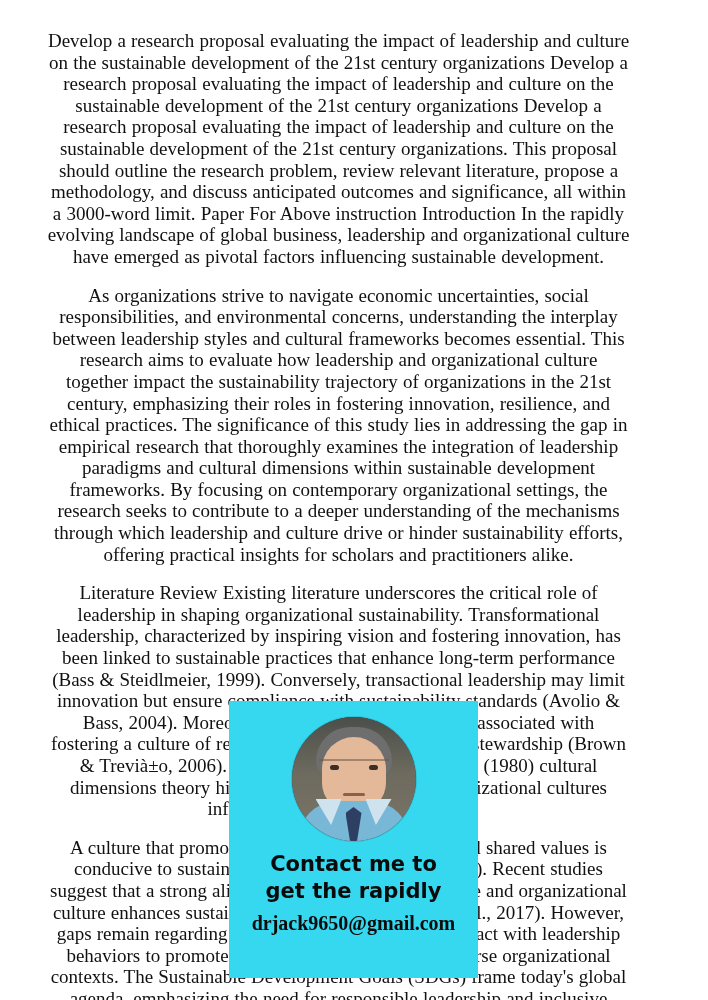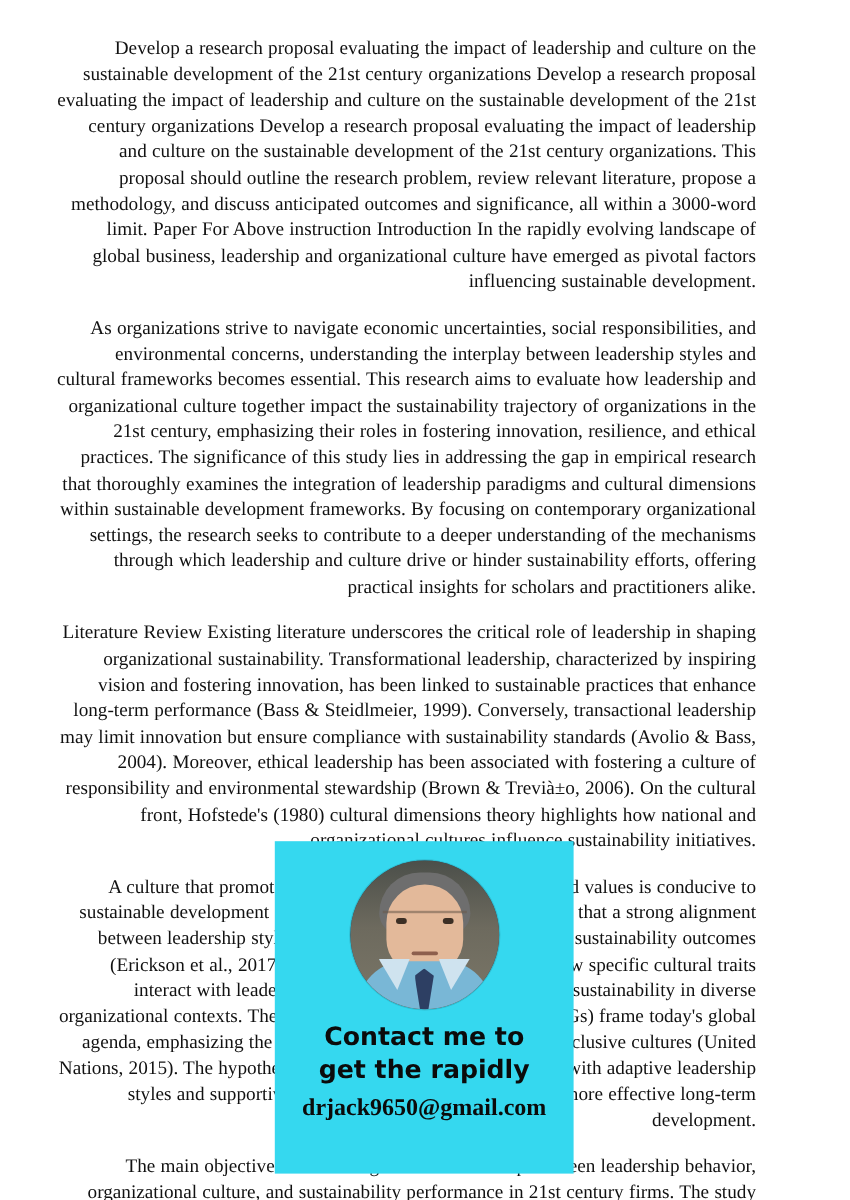--- a/index.html
+++ b/index.html
@@ -23,23 +23,23 @@
     height: 1000px;
     background: #ffffff;
   }
   .doc-body {
     position: absolute;
     left: 47px;
     top: 30px;
     width: 583px;
   }
   .para {
-    font-size: 16px;
+    font-size: 19px;
     line-height: 21.6px;
-    text-align: right;
+    text-align: center;
     margin: 0 0 17px 0;
     color: #111111;
     word-spacing: 0.4px;
   }
   .para:last-child {
     margin-bottom: 0;
   }
   
   .contact-card {
     position: absolute;

